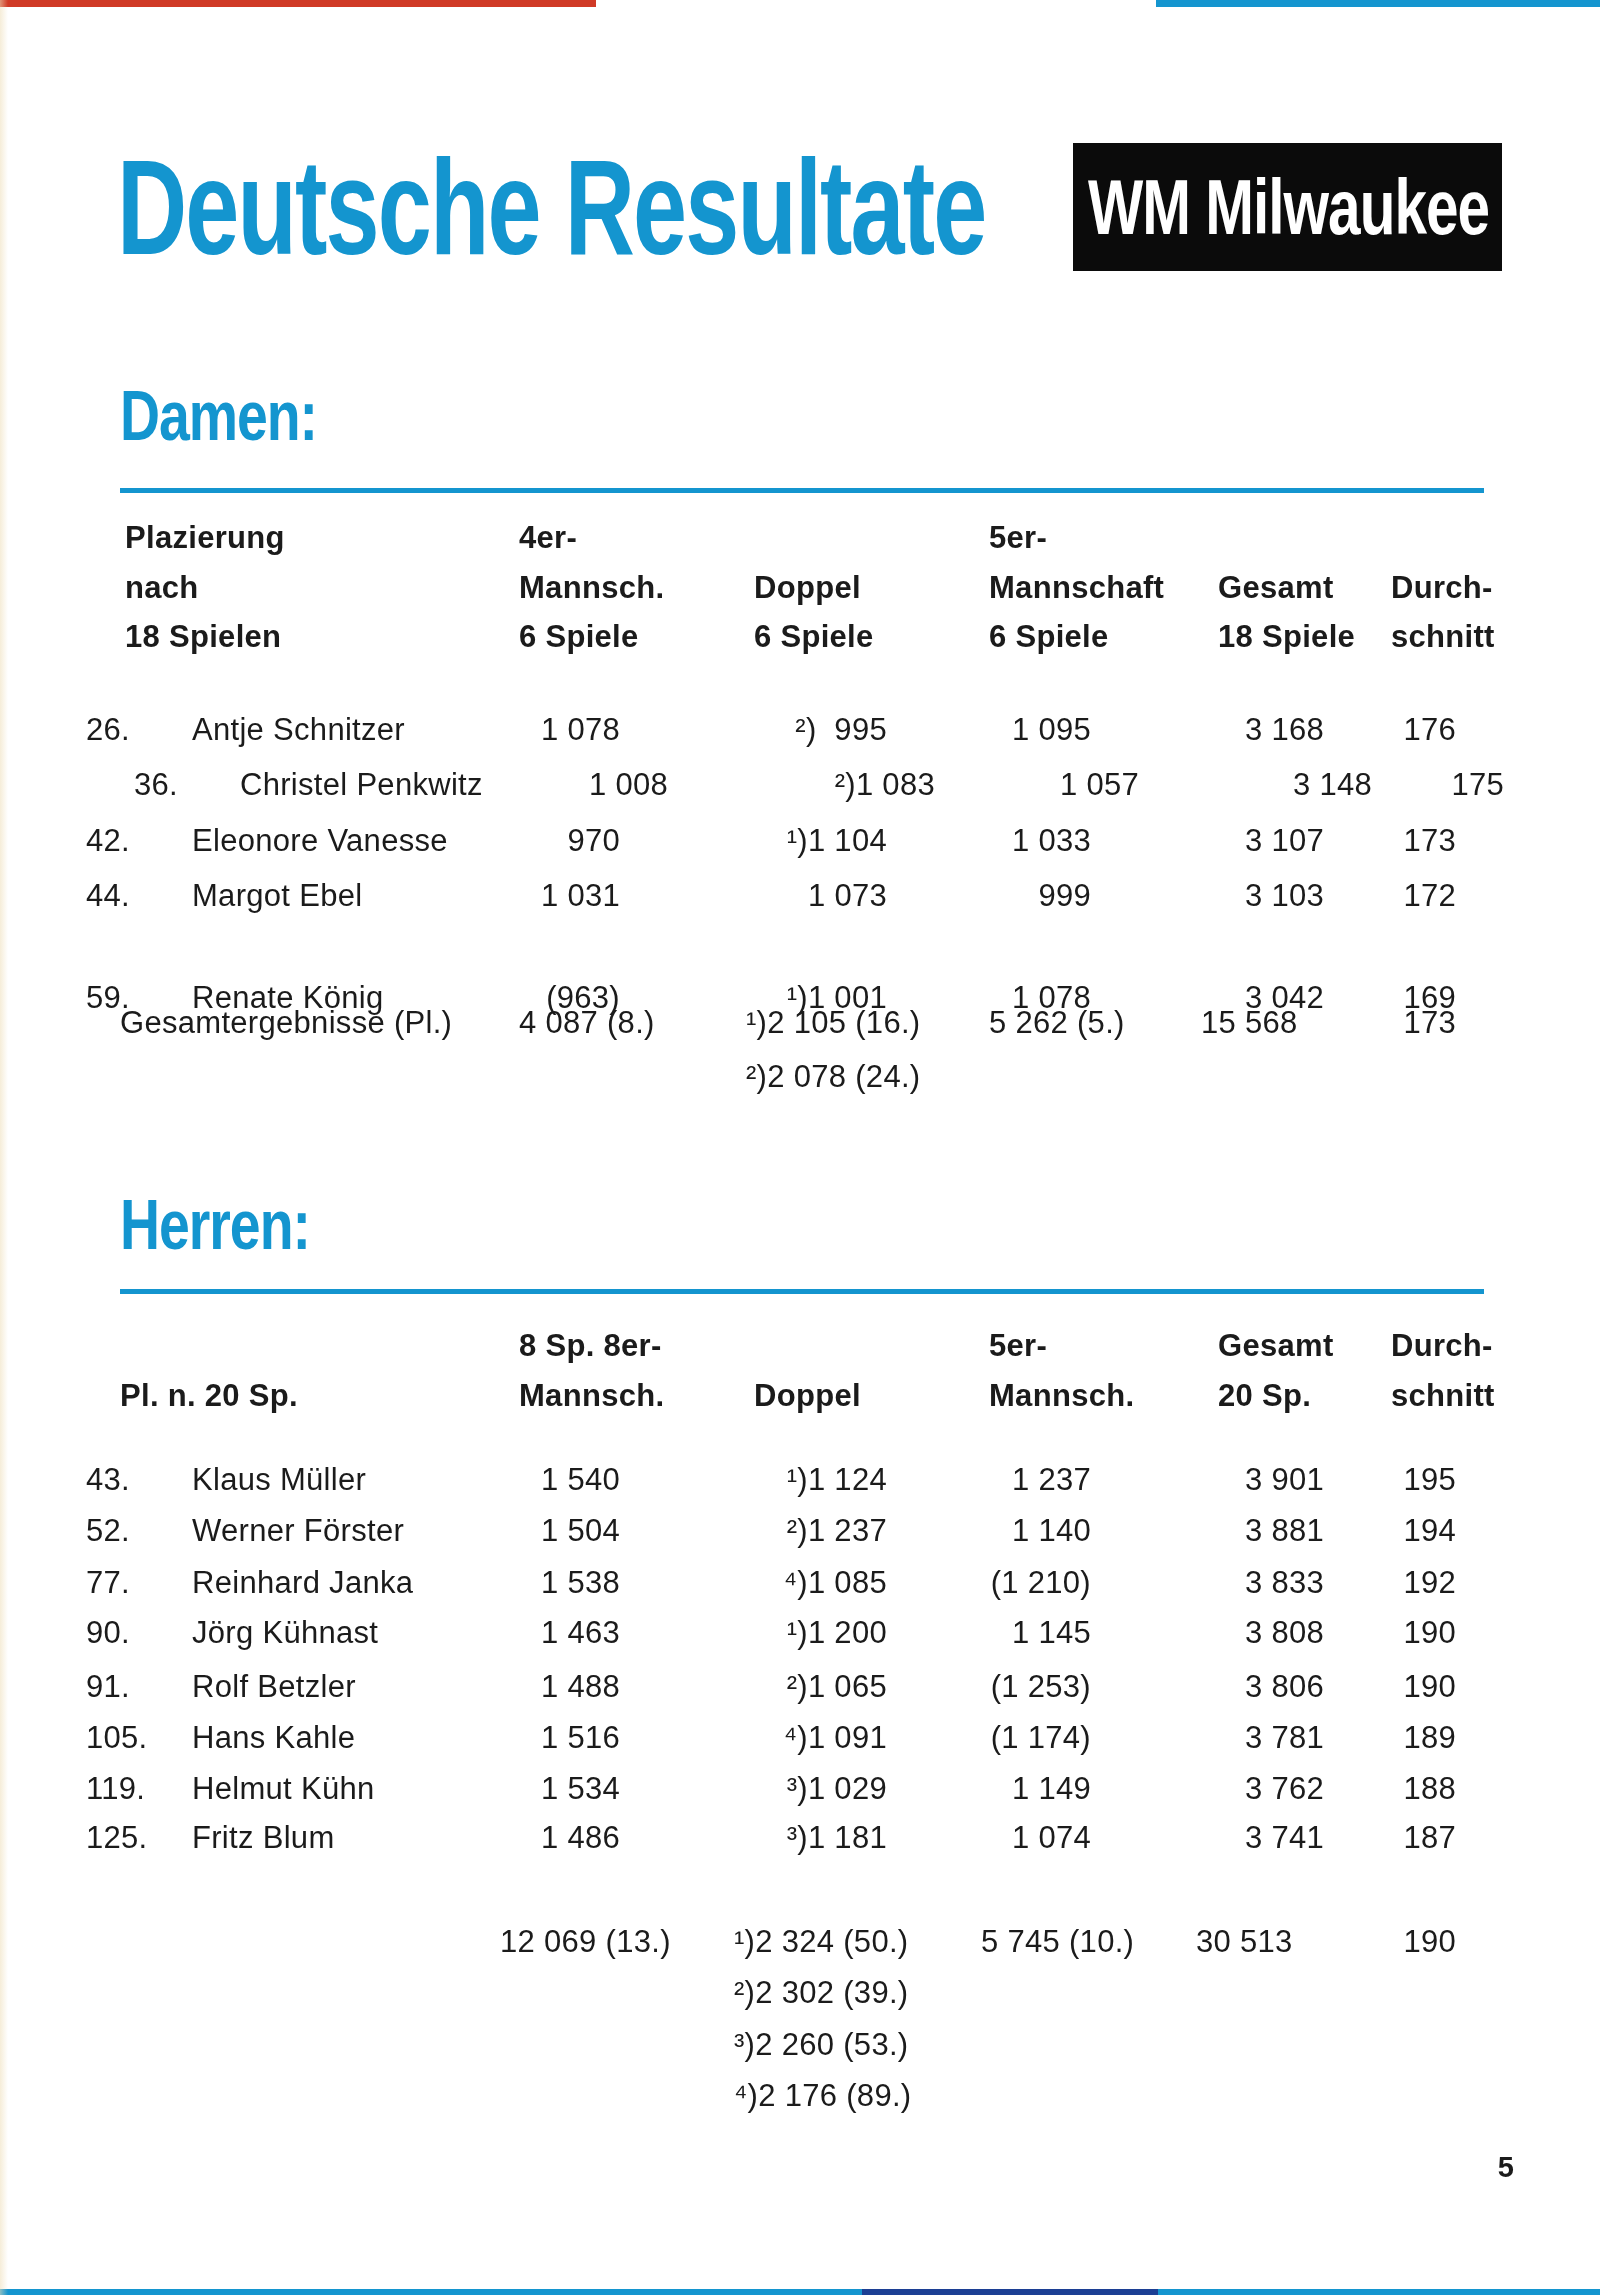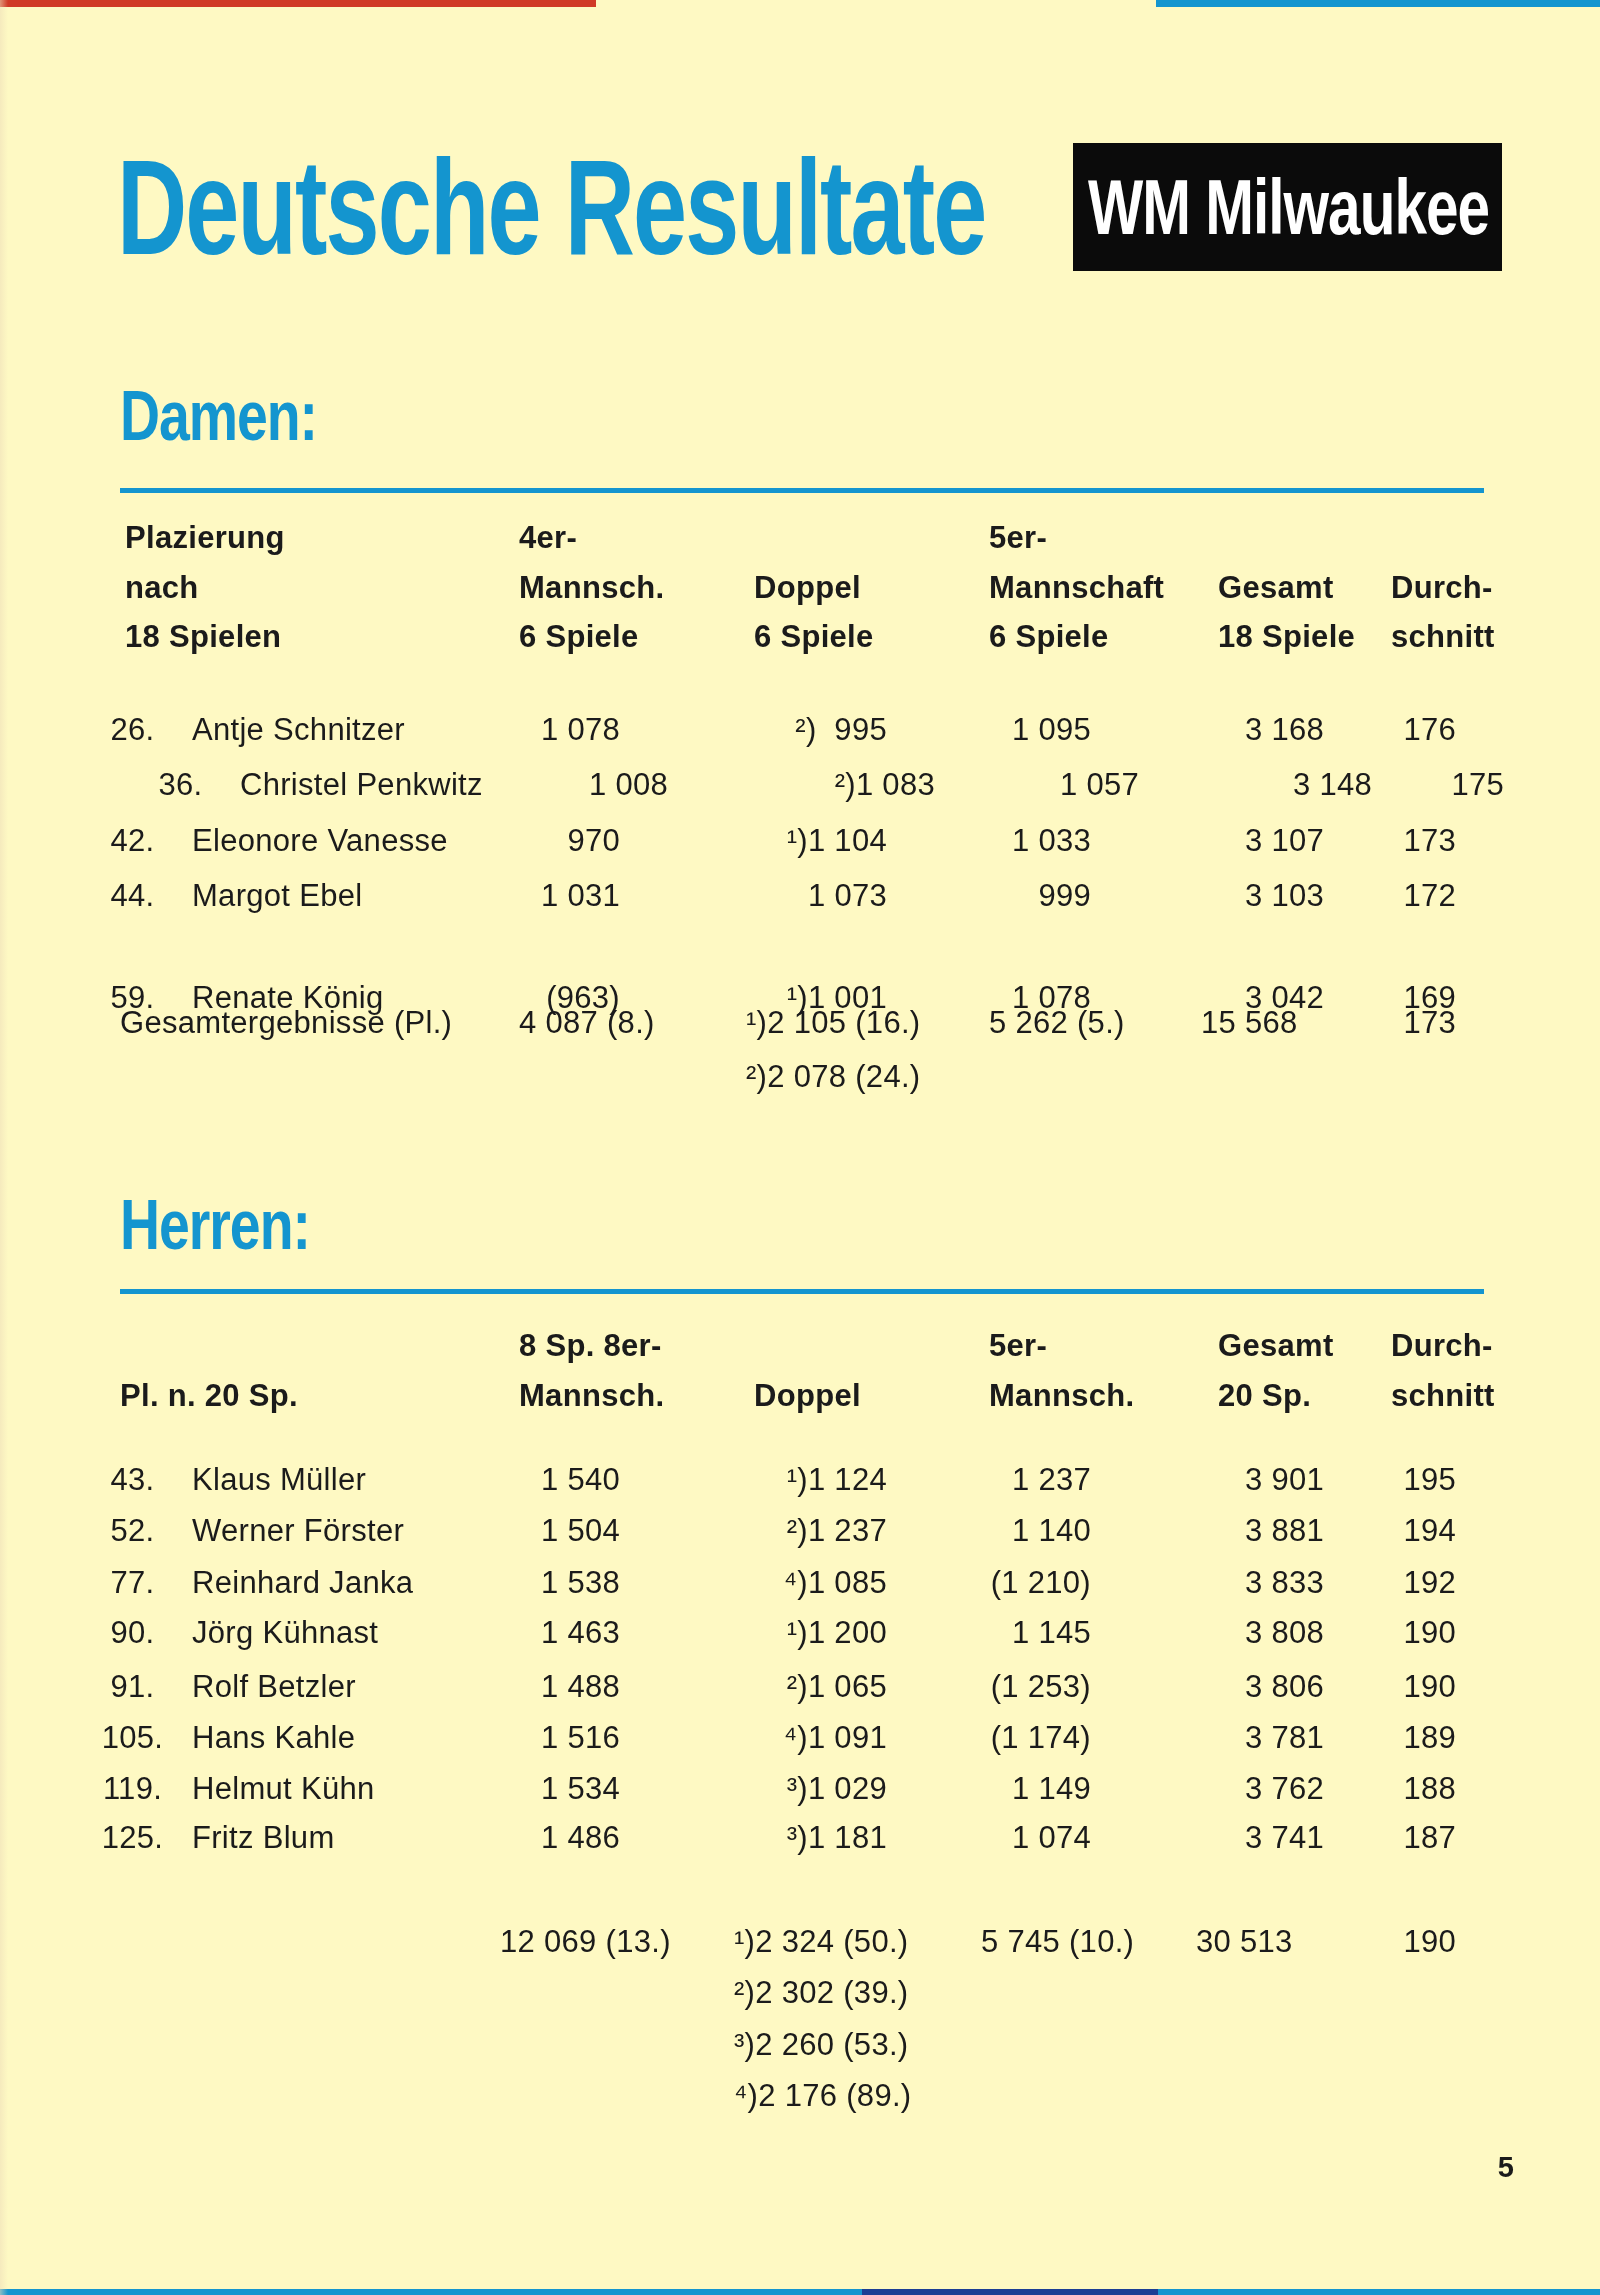--- a/index.html
+++ b/index.html
@@ -1,19 +1,19 @@
 <!DOCTYPE html>
 <html style="font-size:10.5px"><head>
 <meta charset="utf-8">
 <style>
   html,body{margin:0;padding:0;background:#e8e8e8;}
   .page{
     position:relative;
     width:1601px;height:2295px;
-    background:#fef9c3;
+    background:#ffffff;
     overflow:hidden;
     font-family:"Liberation Sans","DejaVu Sans",sans-serif;
     color:#1b1b1b;
   }
   .edge-left{position:absolute;left:0;top:0;width:8px;height:100%;background:linear-gradient(to right,rgba(238,222,185,.55),rgba(238,222,185,0));}
   .stripe{position:absolute;height:6.6px;}
   .stripe.top{top:0;}
   .stripe.bottom{top:2289px;}
 
   .title{
@@ -39,21 +39,21 @@
   }
   .rule{position:absolute;left:120px;width:1364px;height:5.3px;background:#1495cf;}
 
   .row{position:absolute;left:0;width:1601px;height:37px;}
   .cell{
     position:absolute;top:0;font-size:31px;line-height:37px;
     letter-spacing:0.3px;white-space:pre;color:#1b1b1b;
   }
   .b{font-weight:700;}
   
-  .k {left:86px;width:93px;text-align:center;}
+  .k {left:86px;width:93px;text-align:left;}
   .n {left:192px;}
   .m4{left:474px;width:146px;text-align:right;}
   .dp{left:717px;width:170px;text-align:right;}
   .m5{left:941px;width:150px;text-align:right;}
   .gs{left:1178px;width:146px;text-align:right;}
   .sc{left:1349px;width:107px;text-align:right;}
   
   .h1{left:125px;} .h2{left:519px;} .h3{left:754px;}
   .h4{left:989px;} .h5{left:1218px;} .h6{left:1391px;}
   

